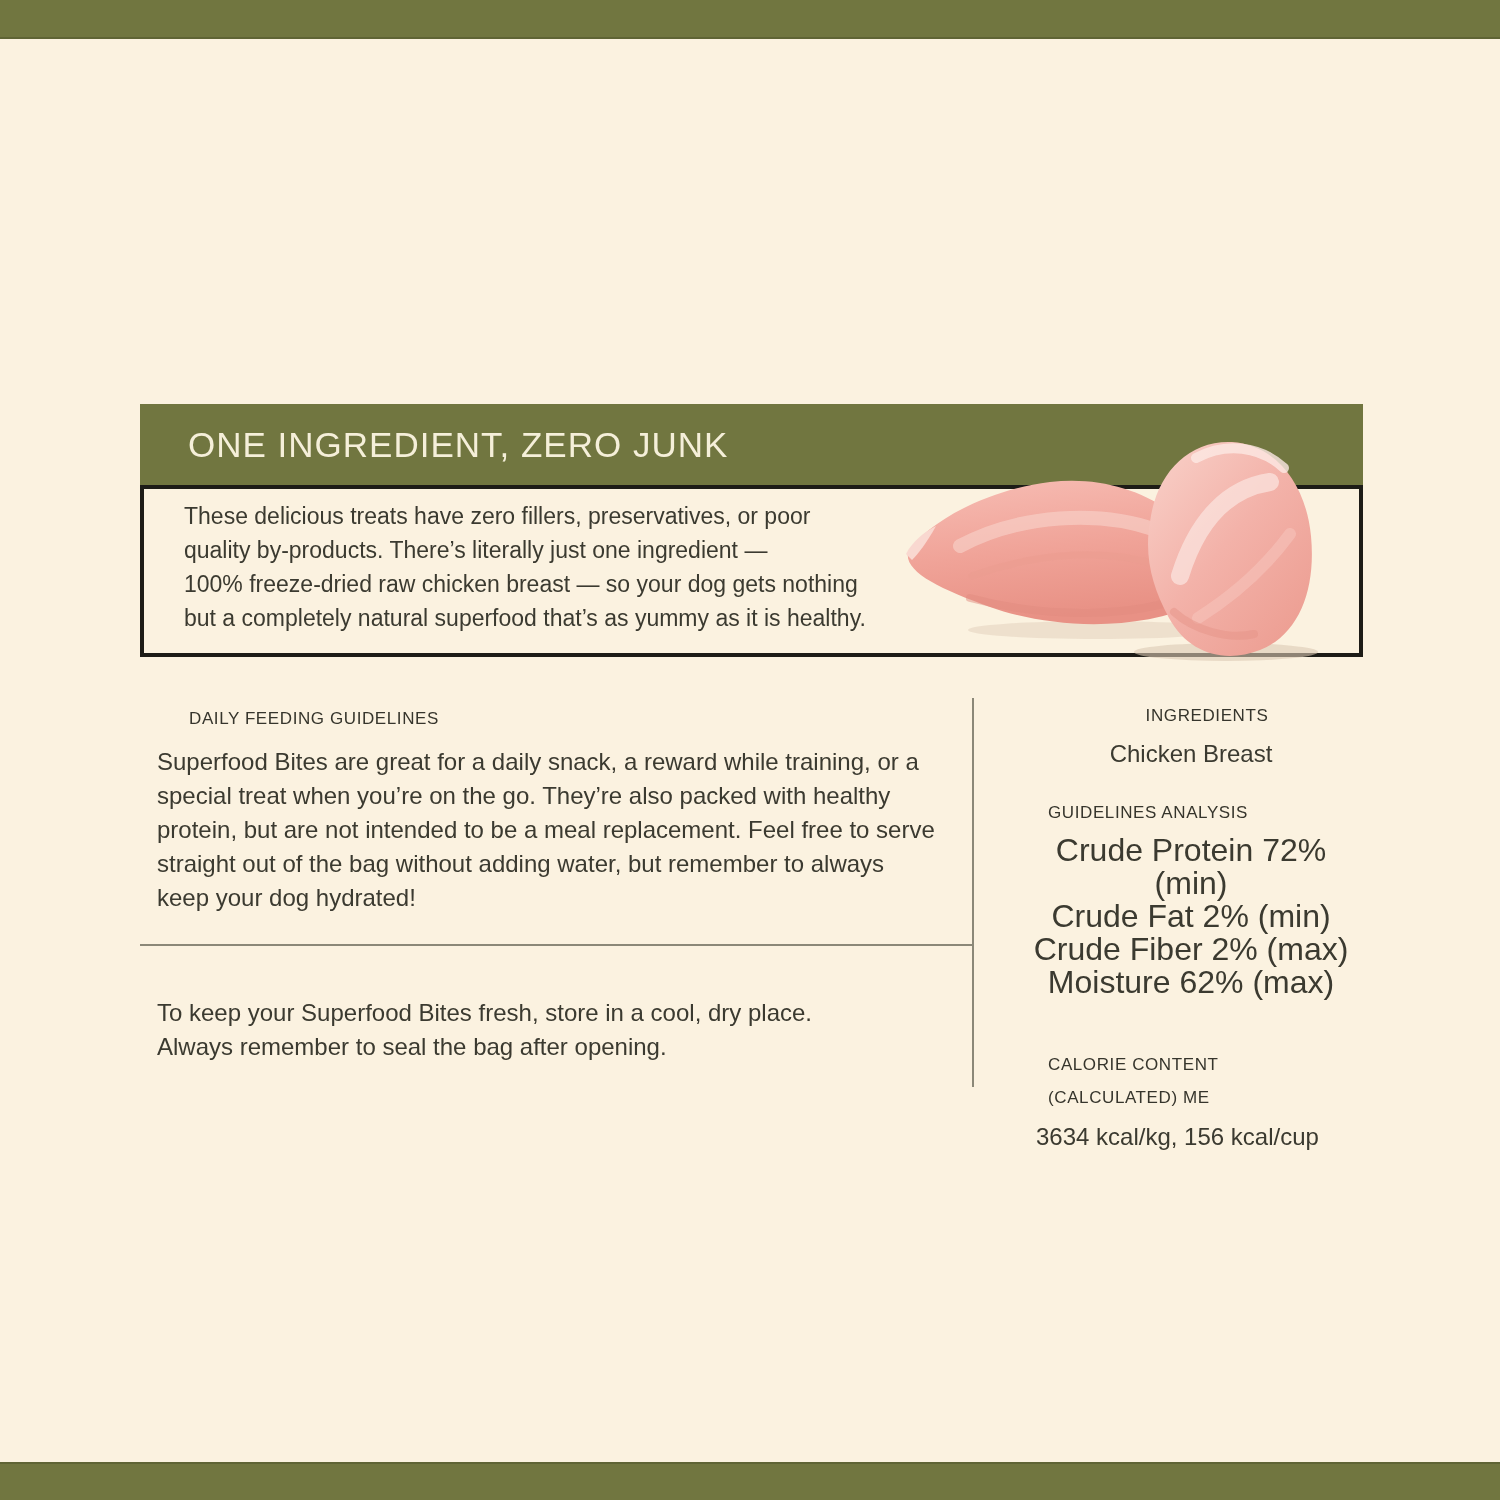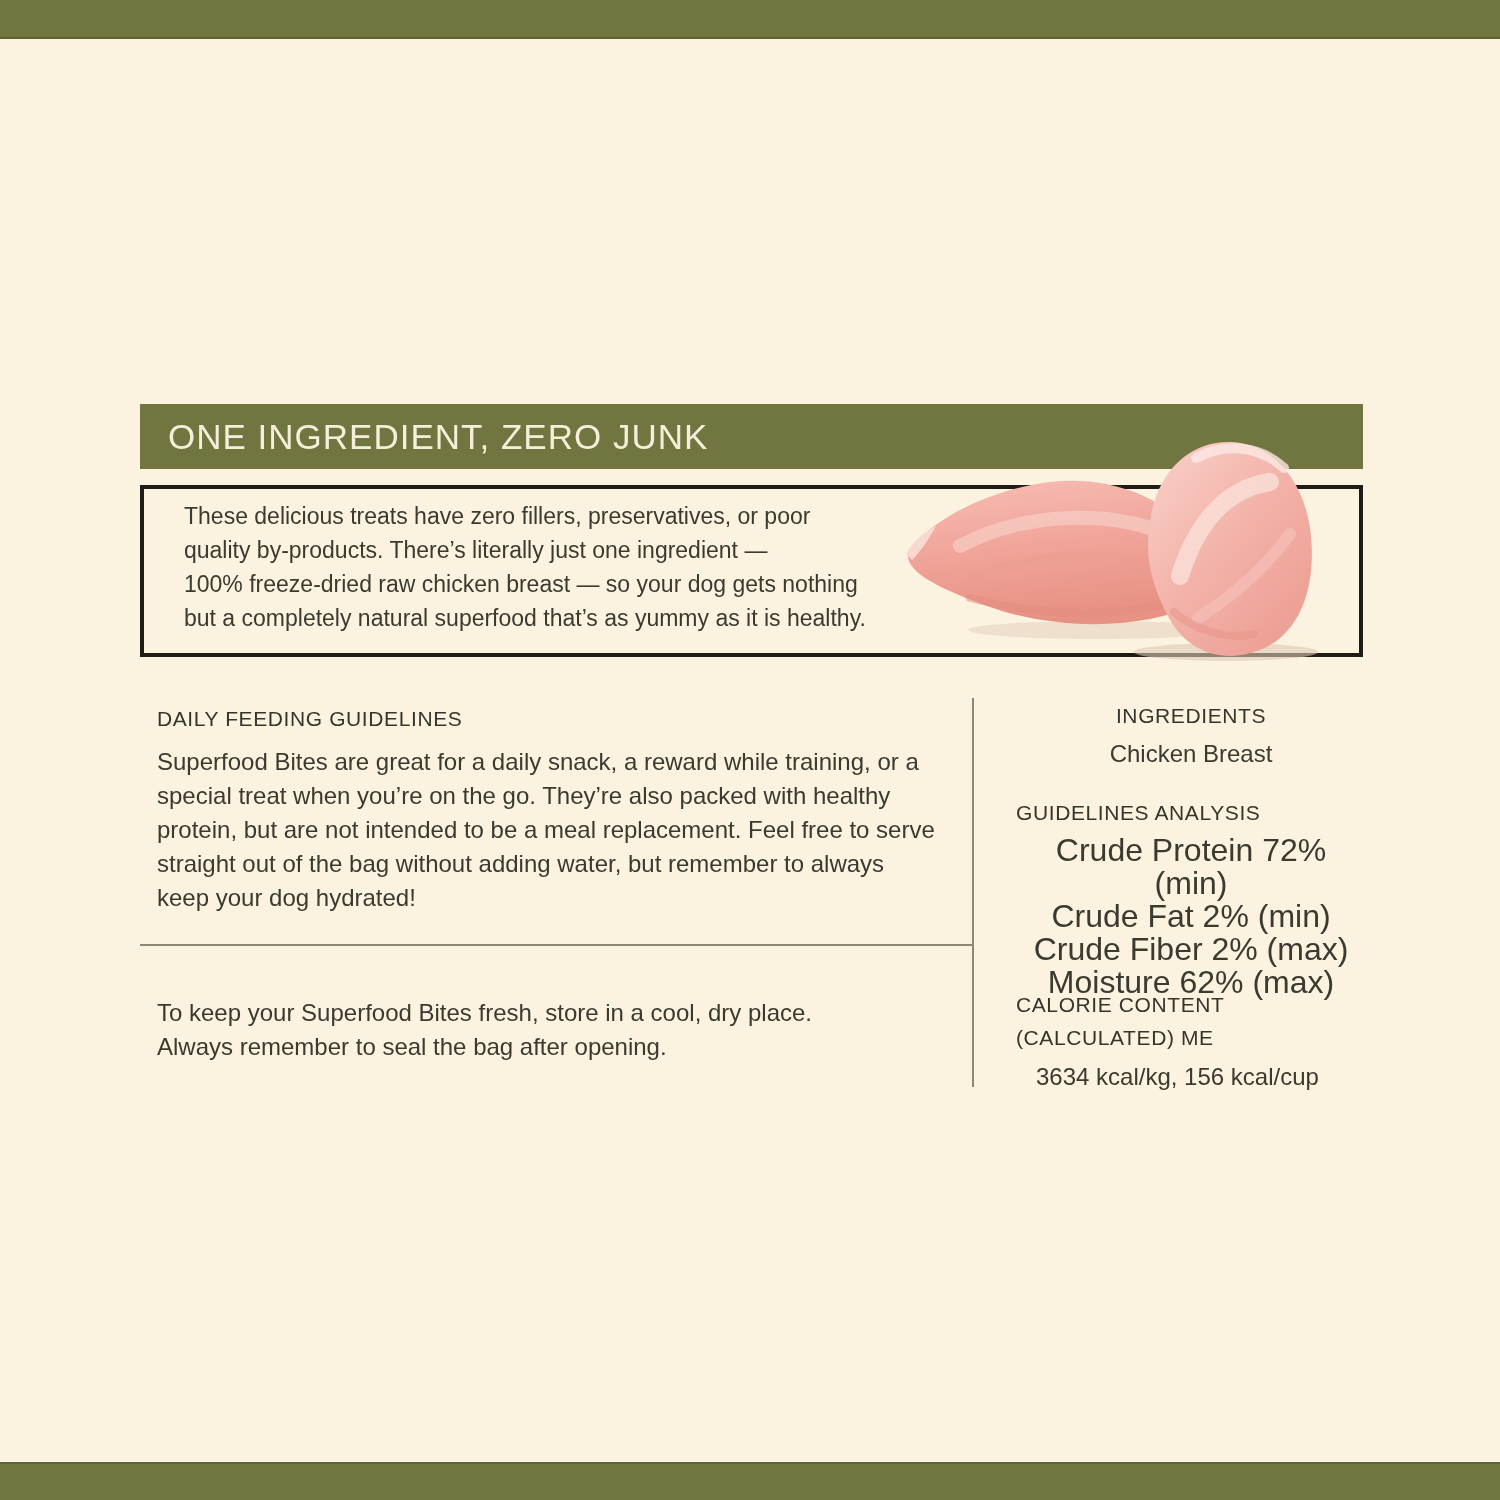--- a/index.html
+++ b/index.html
@@ -17,26 +17,26 @@
     left: 0;
     width: 1500px;
     background: #717640;
   }
   .accent-bar.top { top: 0; height: 37px; border-bottom: 2px solid #5f6435; }
   .accent-bar.bottom { top: 1462px; height: 38px; border-top: 2px solid #5f6435; }
 
   .banner-header {
     position: absolute;
     left: 140px; top: 404px;
-    width: 1223px; height: 65px;
+    width: 1223px; height: 81px;
     background: #717640;
     display: flex;
     align-items: center;
     box-sizing: border-box;
-    padding-left: 28px;
+    padding-left: 48px;
   }
   .banner-title {
     font-size: 35px;
     letter-spacing: 1px;
     color: #f5efd9;
     white-space: nowrap;
   }
   .banner-box {
     position: absolute;
     left: 140px; top: 485px;
@@ -54,25 +54,26 @@
     color: #3b3a30;
   }
   .chicken {
     position: absolute;
     left: 898px; top: 426px;
     width: 420px; height: 240px;
     z-index: 3;
   }
 
   .heading {
-    font-size: 21px;
+    font-size: 17px;
     line-height: 26px;
     letter-spacing: 0.6px;
     color: #36352c;
     white-space: pre-line;
+    margin-left: 32px;
   }
   .body-text {
     font-size: 24px;
     line-height: 34px;
     white-space: pre-line;
     color: #3b3a30;
   }
 
   .sec-feeding   { position: absolute; left: 157px; top: 706px; width: 820px; }
   .sec-feeding .body-text { margin-top: 13px; }
@@ -93,21 +94,21 @@
     background: #8b8878;
   }
 
   .sec-ingredients { position: absolute; left: 1016px; top: 703px; width: 350px; text-align: center; }
   .sec-ingredients .body-text { margin-top: 8px; }
 
   .sec-analysis { position: absolute; left: 1016px; top: 800px; width: 350px; }
   .sec-analysis .rows { margin-top: 8px; }
   .sec-analysis .row { font-size: 32px; line-height: 33px; color: #3b3a30; text-align: center; }
 
-  .sec-calories { position: absolute; left: 1016px; top: 988px; width: 350px; }
+  .sec-calories { position: absolute; left: 1016px; top: 1048px; width: 350px; }
   .sec-calories .heading { line-height: 33px; }
   .sec-calories .body-text { margin-top: 6px; margin-left: 20px; }
 </style>
 </head>
 <body>
 
 <div class="canvas">
 
   <div class="accent-bar top"></div>
   <div class="accent-bar bottom"></div>

